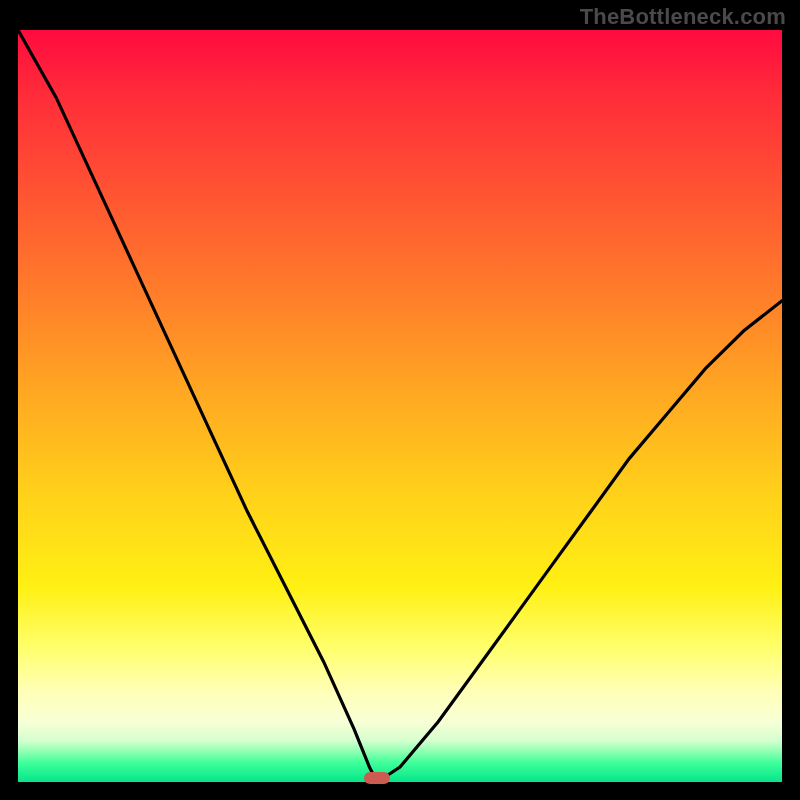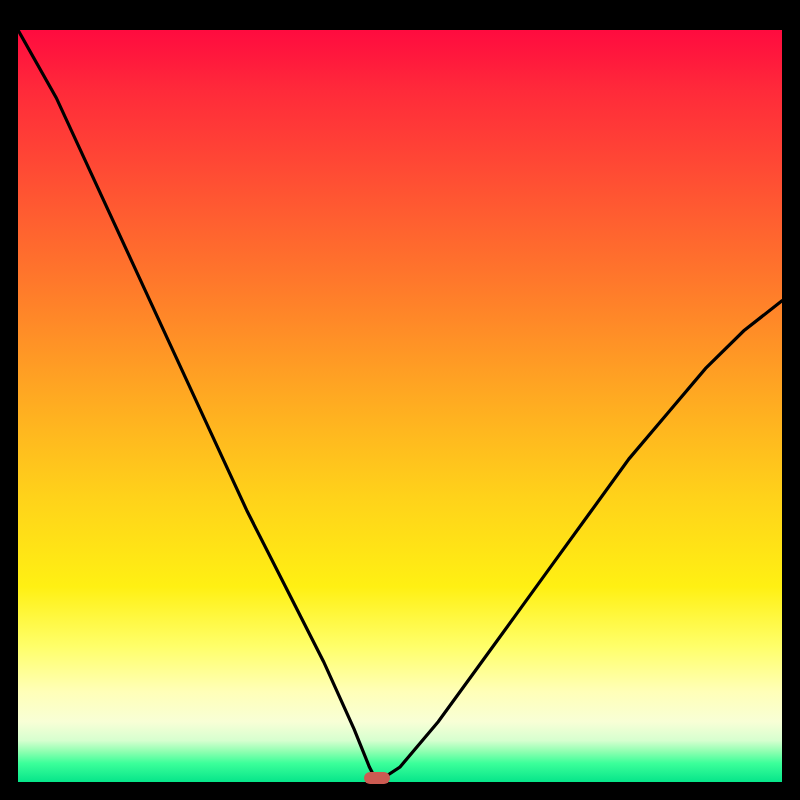--- a/index.html
+++ b/index.html
@@ -73,14 +73,15 @@
   <div class="plot-area">
 
     <svg class="curve-svg" viewBox="0 0 764 752" preserveAspectRatio="none">
       <path id="curve-path" d="M0.0 0.0 L38.2 67.7 L76.4 150.4 L114.6 233.1 L152.8 315.8 L191.0 398.6 L229.2 481.3 L267.4 556.5 L305.6 631.7 L336.2 699.4 L351.4 737.0 L359.1 752.0 L359.1 752.0 L382.0 737.0 L420.2 691.8 L458.4 639.2 L496.6 586.6 L534.8 533.9 L573.0 481.3 L611.2 428.6 L649.4 383.5 L687.6 338.4 L725.8 300.8 L764.0 270.7" fill="none" stroke="#000000" stroke-width="3.2" stroke-linecap="round"></path>
     </svg>
 
     <div id="marker" class="marker" style="left: 346.08px; top: 742px; background: rgb(204, 91, 82);"></div>
 
   </div>
 
+  <div id="watermark" class="watermark" style="font-size: 22px; top: 4px; right: 14px;">TheBottleneck.com</div>
 
 </div>
 
 </body></html>

